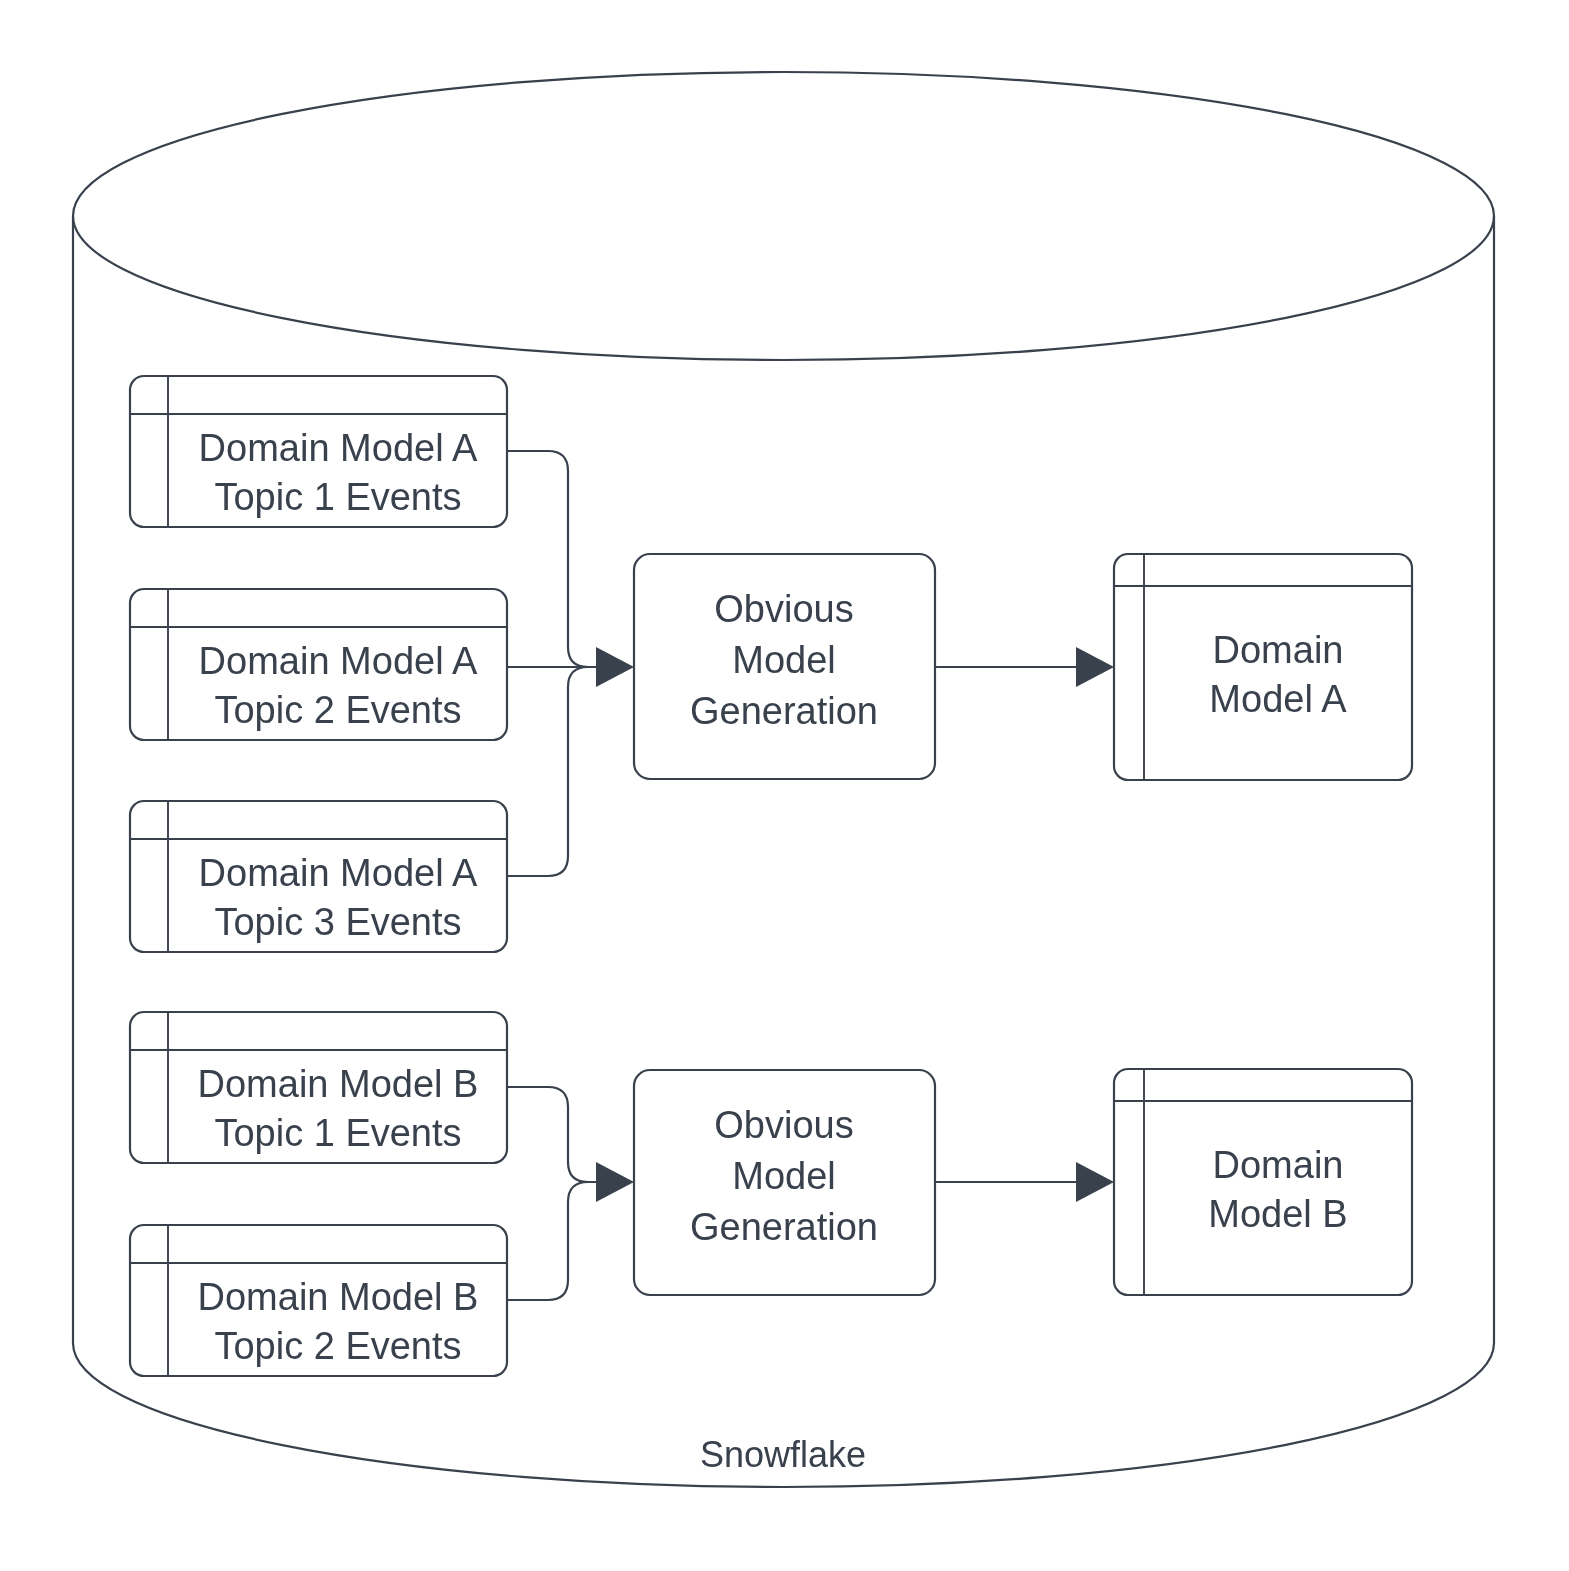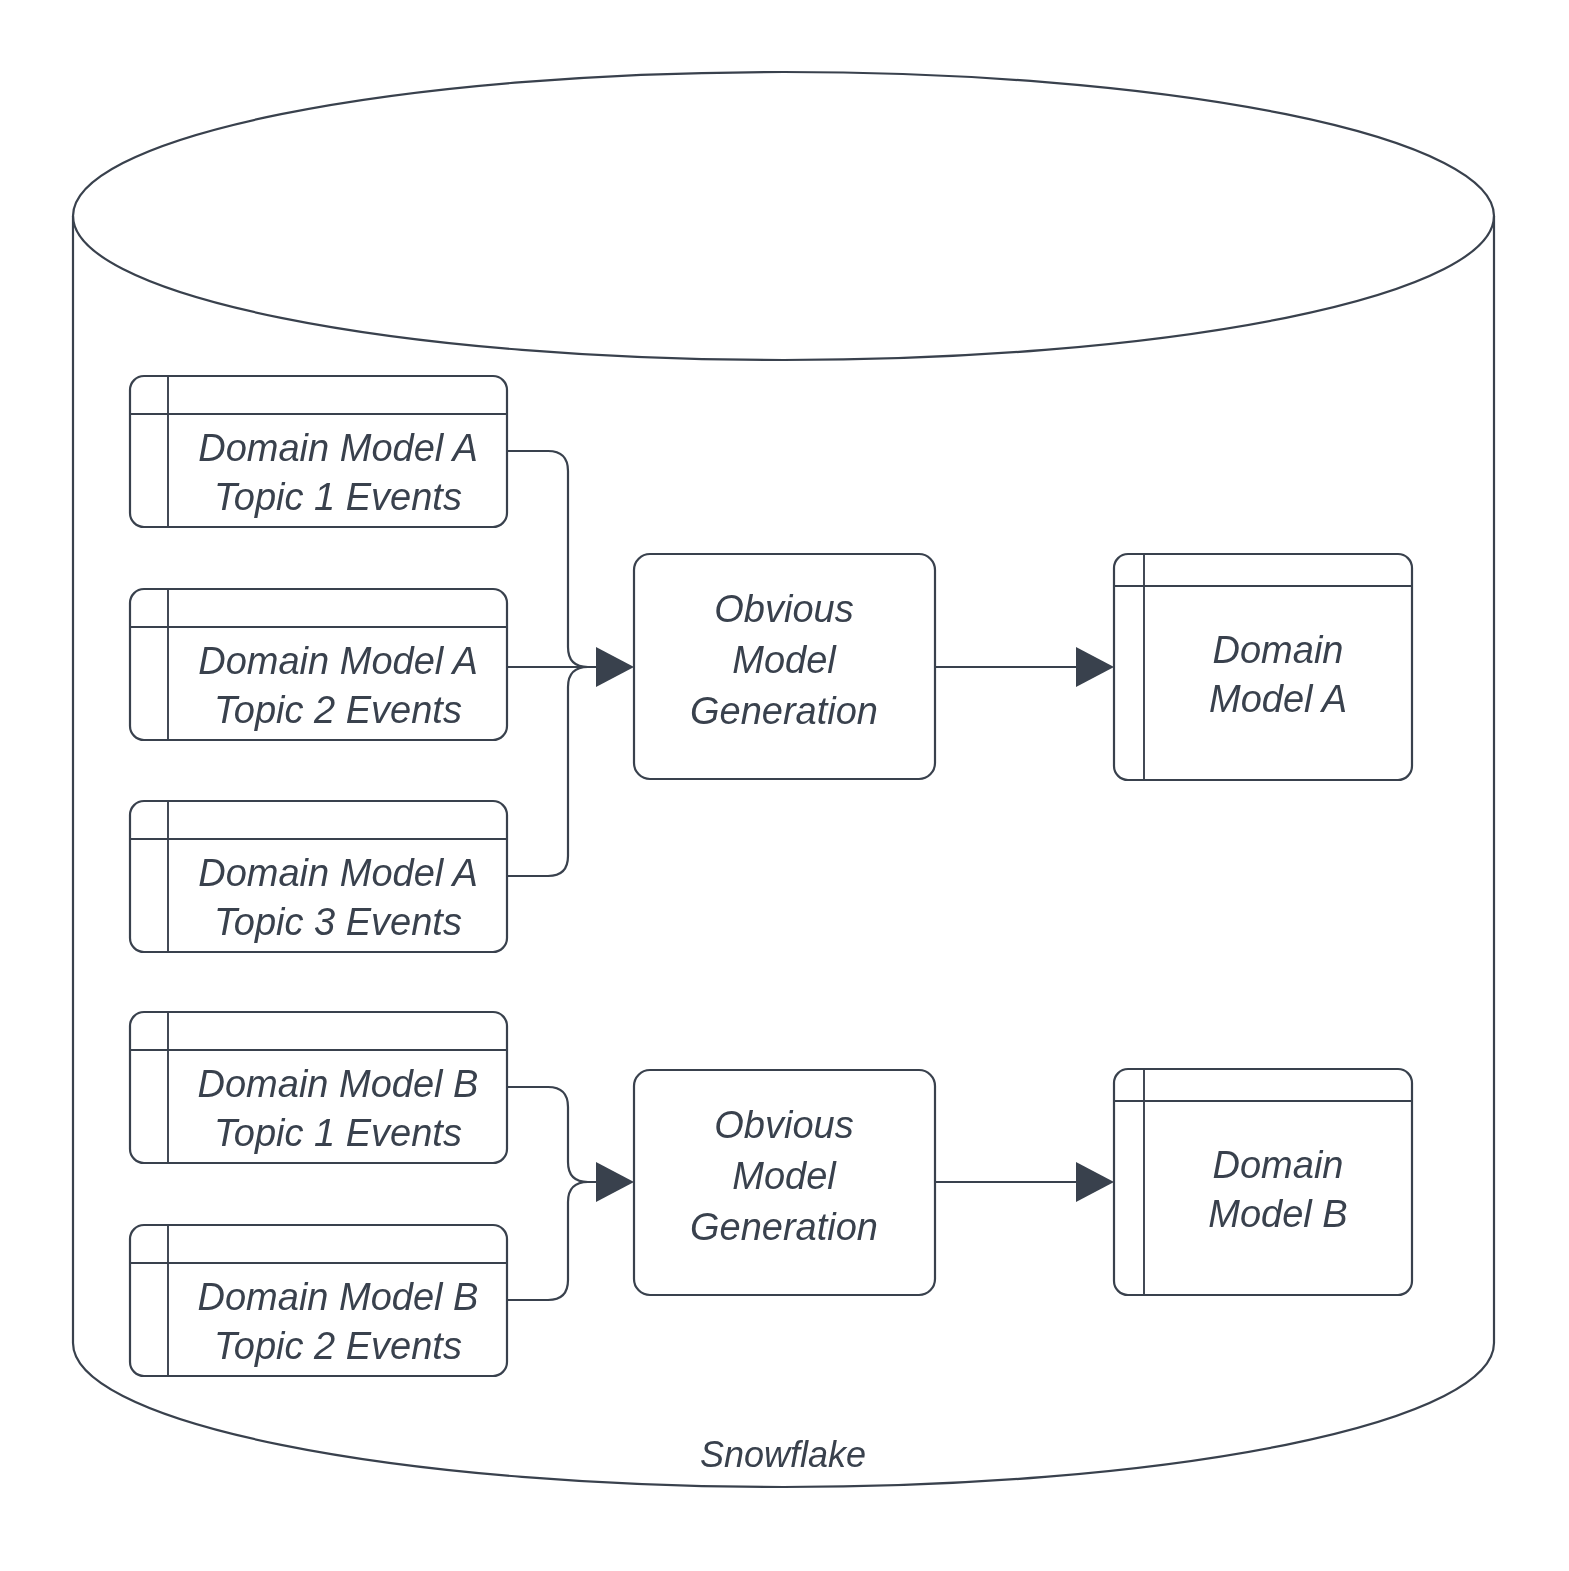--- a/index.html
+++ b/index.html
@@ -10,21 +10,20 @@
   body {
     width: 1569px;
     height: 1571px;
     font-family: "Liberation Sans", sans-serif;
     overflow: hidden;
   }
   #diagram-root {
     position: relative;
     width: 1569px;
     height: 1489px;
-    font-style: italic;
   }
   svg.diagram {
     display: block;
     width: 1569px;
     height: 1571px;
   }
   .stroke {
     fill: none;
     stroke: #39414d;
     stroke-width: 2.2;

